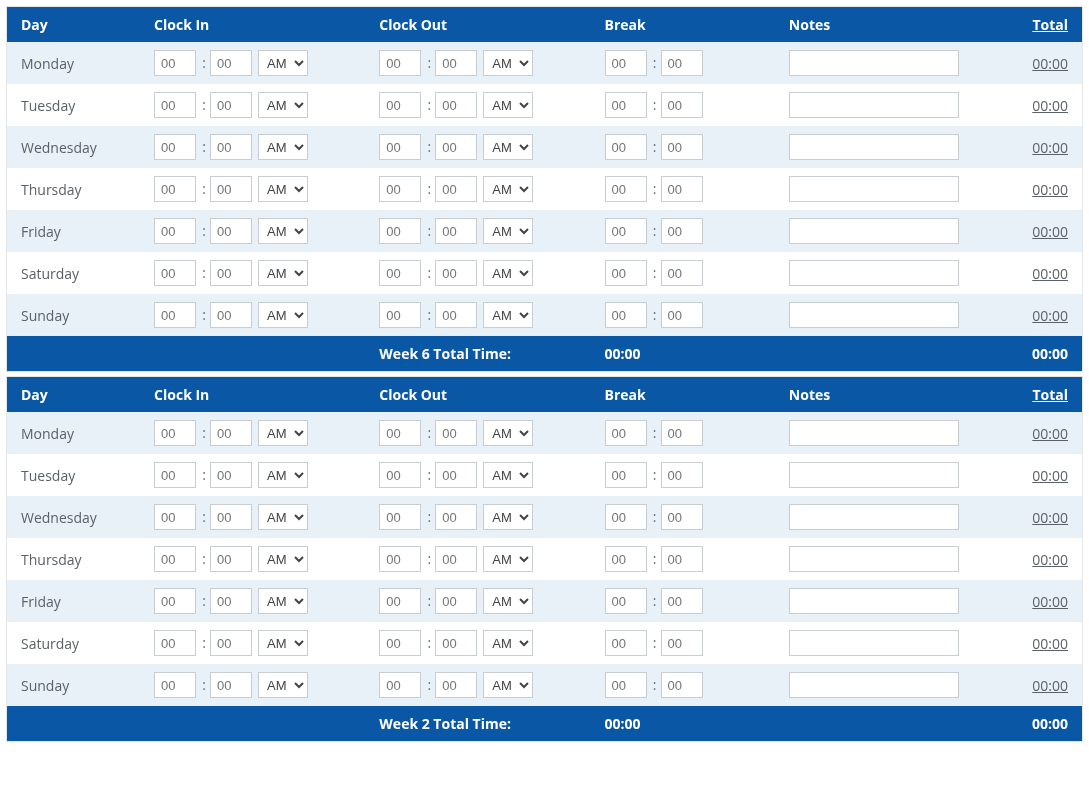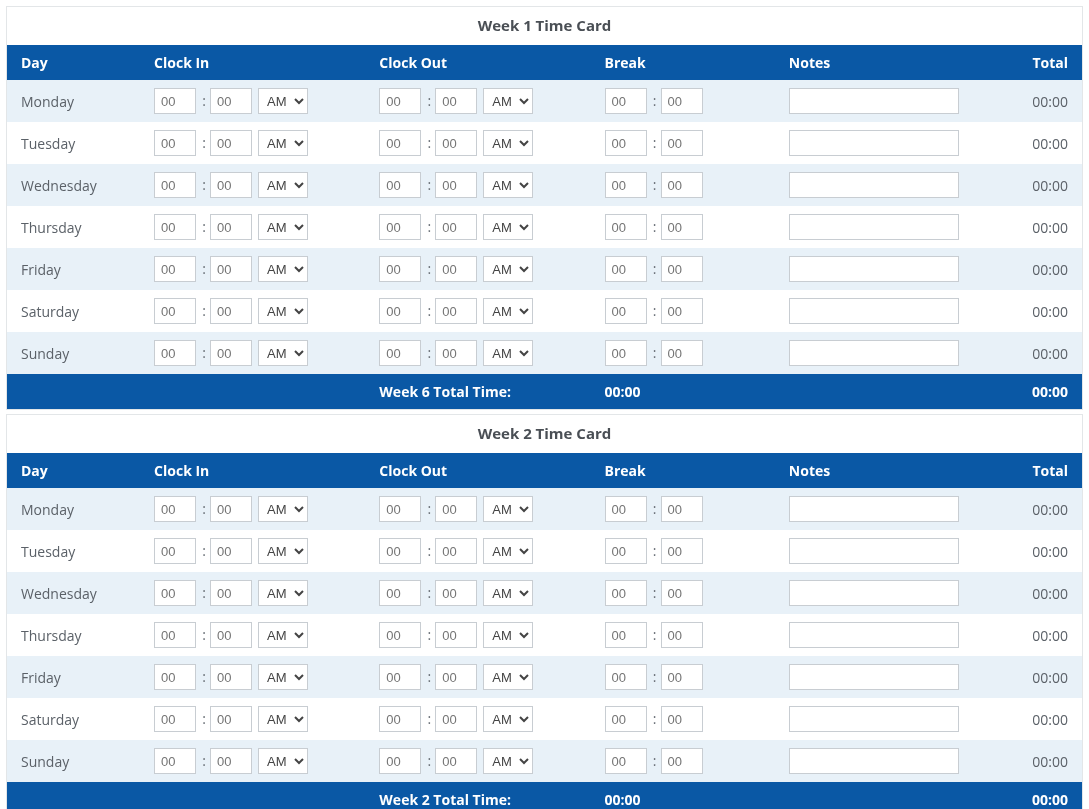--- a/index.html
+++ b/index.html
@@ -40,21 +40,21 @@
   tbody td {
     padding: 8px 14px;
     color: #5b6168;
     vertical-align: middle;
   }
   .col-day    { width: 130px; }
   .col-in     { width: 220px; }
   .col-out    { width: 220px; }
   .col-break  { width: 180px; }
   .col-notes  { width: 200px; }
-  .col-total  { width: 100px; text-align: right; }
+  .col-total  { width: 100px; text-align: right; text-decoration: underline; }
   .inp {
     width: 42px;
     height: 26px;
     padding: 3px 6px;
     border: 1px solid #c8cdd2;
     color: #6b7178;
     font-size: 13px;
     background: #fff;
   }
   .sel {
@@ -87,21 +87,20 @@
     padding: 8px 14px;
   }
   .footer-row .tot-r { text-align: right; }
   .col-total-cell { text-align: right; color:#5b6168; }
 </style>
 </head>
 <body>
 
 <div id="root">
     <div class="card">
-      <div class="card-title">Week 1 Time Card</div>
       <table>
         <thead>
           <tr>
             <th class="col-day">Day</th>
             <th class="col-in">Clock In</th>
             <th class="col-out">Clock Out</th>
             <th class="col-break">Break</th>
             <th class="col-notes">Notes</th>
             <th class="col-total total-h">Total</th>
           </tr>
@@ -169,21 +168,20 @@
             <td colspan="2">&nbsp;</td>
             <td>Week 6 Total Time:</td>
             <td>00:00</td>
             <td>&nbsp;</td>
             <td class="tot-r">00:00</td>
           </tr>
         </tbody>
       </table>
     </div>
     <div class="card border-b-wrap">
-      <div class="card-title">Week 2 Time Card</div>
       <table>
         <thead>
           <tr>
             <th class="col-day">Day</th>
             <th class="col-in">Clock In</th>
             <th class="col-out">Clock Out</th>
             <th class="col-break">Break</th>
             <th class="col-notes">Notes</th>
             <th class="col-total total-h">Total</th>
           </tr>

